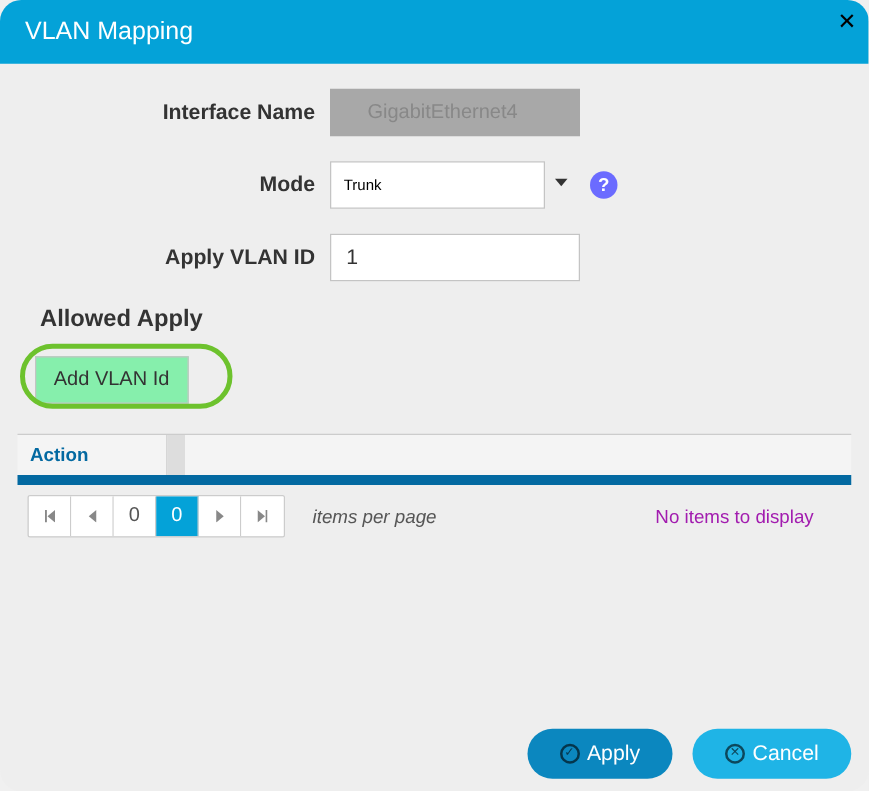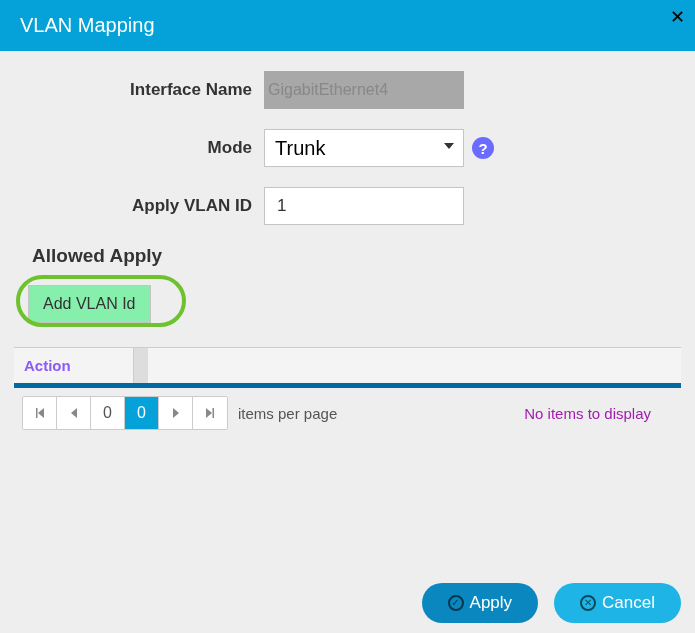--- a/index.html
+++ b/index.html
@@ -7,20 +7,21 @@
     margin: 0; padding: 0;
     font-family: Arial, Helvetica, sans-serif;
     font-size: 14px;
     background: #f0f0f0;
   }
   .window {
     width: 695px; height: 633px;
     background: #eeeeee;
     position: relative;
     overflow: hidden;
+    border-radius: 17px;
   }
   .header {
     background: #04a2d8;
     color: #fff;
     padding: 14px 20px;
     font-size: 20px;
     font-weight: 400;
     position: relative;
   }
   .close-x {
@@ -44,29 +45,29 @@
     padding-right: 12px;
     color: #333;
     font-size: 17px;
     font-weight: 600;
   }
   .ro-input {
     width: 200px; height: 38px;
     background: #a8a8a8;
     border: none;
     color: #888;
-    padding: 0 4px;
+    padding: 0 30px;
     font-size: 16px;
   }
   .select-mode {
-    width: 200px; height: 38px;
+    width: 172px; height: 38px;
     border: 1px solid #c4c4c4;
     background: #fff;
     padding: 0 10px;
-    font-size: 20px;
+    font-size: 12px;
     appearance: none;
     -webkit-appearance: none;
     background-image: none;
   }
   .select-wrap {
     position: relative;
     width: 200px;
   }
   .select-caret {
     position: absolute;
@@ -127,23 +128,23 @@
     color: #333;
     cursor: pointer;
   }
   .table-area {
     border-top: 1px solid #ccc;
     margin-top: 6px;
   }
   .table-head {
     display: flex;
     background: #f4f4f4;
-    border-bottom: 5px solid #0369a1;
+    border-bottom: 8px solid #0369a1;
     font-size: 15px;
-    color: #8b5cf6;
+    color: #0369a1;
     font-weight: 600;
     height: 40px;
     align-items: center;
   }
   .col-action {
     width: 120px;
     padding-left: 10px;
     border-right: 1px solid #ccc;
     height: 100%;
     display: flex; align-items: center;
@@ -211,21 +212,22 @@
     color: #333;
     cursor: pointer;
   }
   .pagesize .caret {
     width: 0; height: 0;
     border-left: 4px solid transparent;
     border-right: 4px solid transparent;
     border-top: 5px solid #333;
   }
   .items-per-page {
-    margin-left: 10px;
+    margin-left: 22px;
+    font-style: italic;
   }
   .no-items {
     margin-left: auto;
     margin-right: 22px;
     color: #a21caf;
   }
   .footer {
     position: absolute;
     bottom: 10px; right: 14px;
     display: flex;

